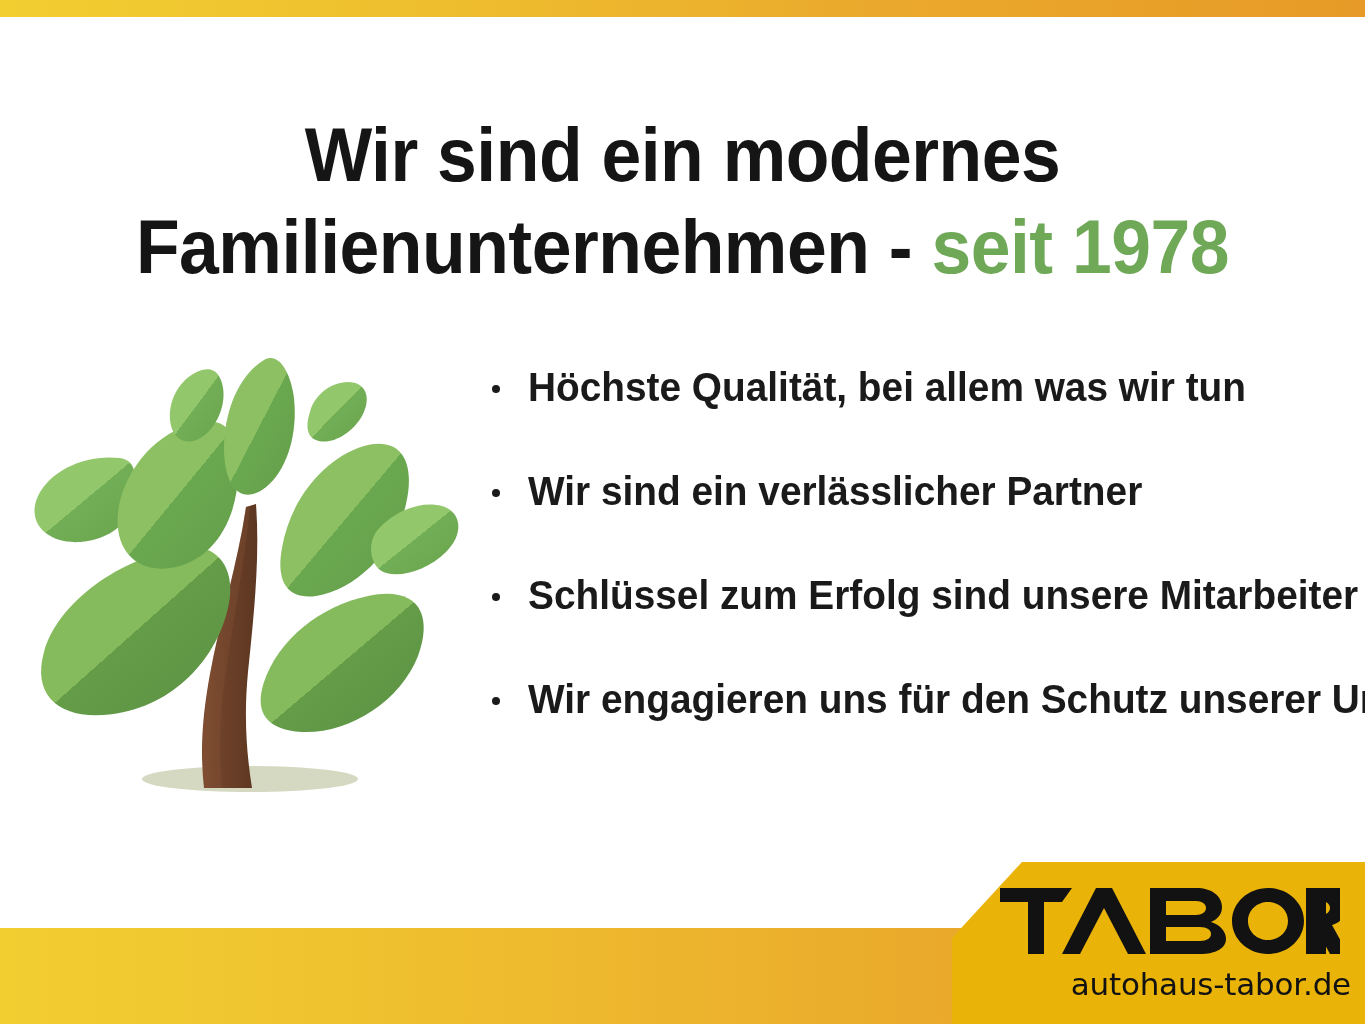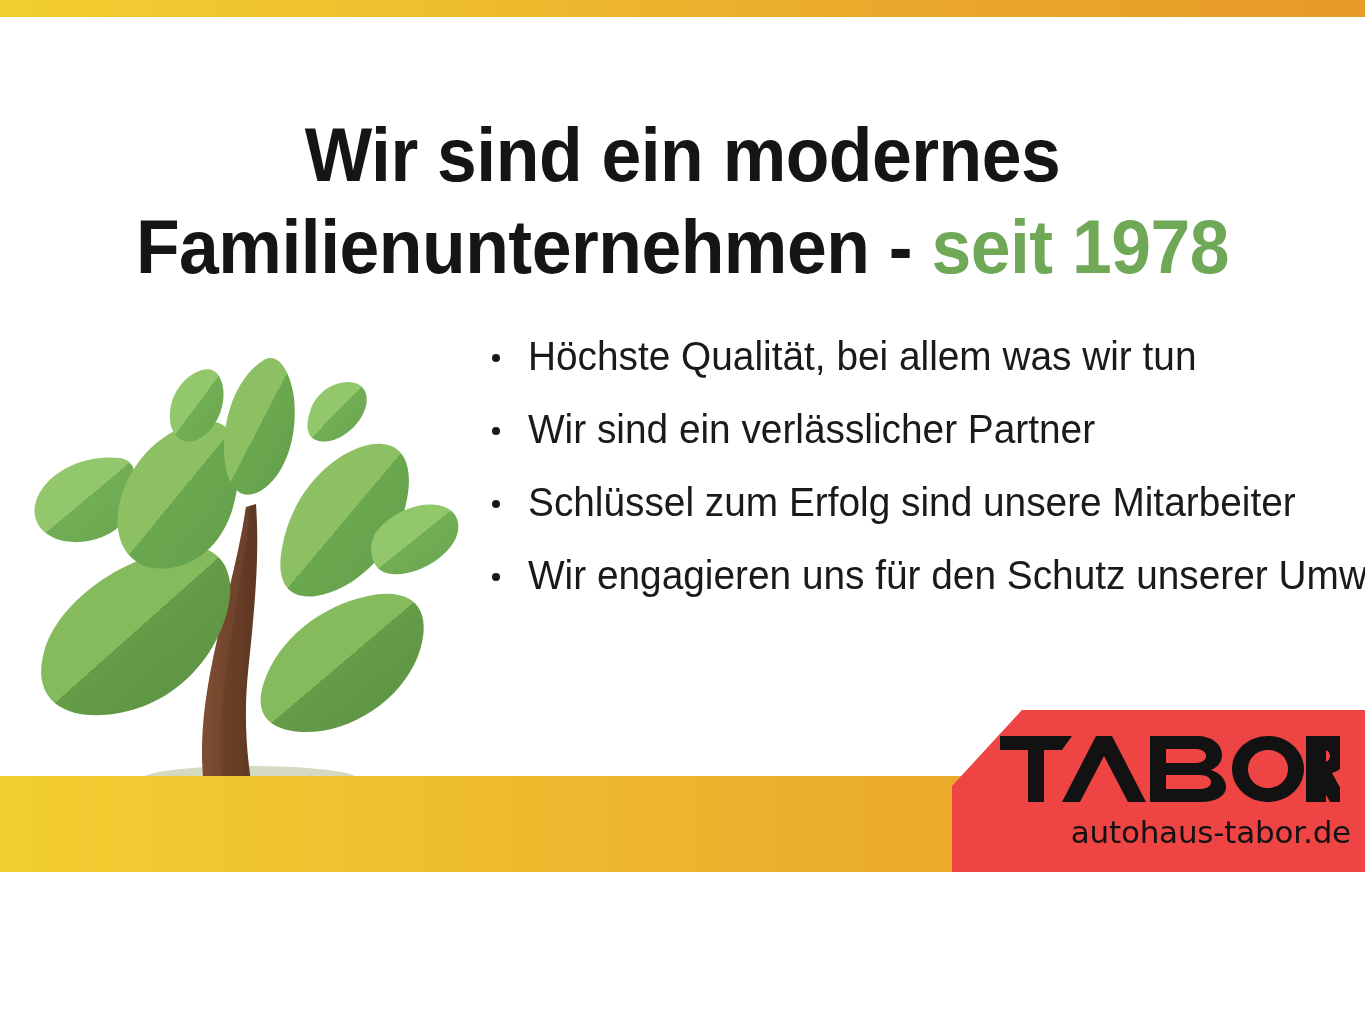--- a/index.html
+++ b/index.html
@@ -8,21 +8,21 @@
     padding: 0;
     background: #ffffff;
   }
   body {
     font-family: "Liberation Sans", "DejaVu Sans", sans-serif;
   }
 
   .slide {
     position: relative;
     width: 1365px;
-    height: 872px;
+    height: 1024px;
     background: #ffffff;
     overflow: hidden;
   }
 
   
   .topbar {
     position: absolute;
     left: 0;
     top: 0;
     width: 1365px;
@@ -81,24 +81,25 @@
     margin: 0;
     padding: 0;
     list-style: none;
   }
   .bullets li {
     position: relative;
     padding-left: 40px;
     height: 73px;
     line-height: 52px;
     font-family: "Liberation Sans Narrow", "Liberation Sans", "DejaVu Sans Condensed", sans-serif;
-    font-weight: 400;
+    font-weight: 700;
     font-size: 40px;
     color: #1a1a1a;
     white-space: nowrap;
+    margin-top: 31px;
   }
   .bullets li .dot {
     position: absolute;
     left: 4px;
     top: 24px;
     width: 8px;
     height: 8px;
     border-radius: 50%;
     background: #1a1a1a;
   }
@@ -118,21 +119,21 @@
     background: linear-gradient(90deg, #f2ce31 0%, #efc22f 25%, #ecb12d 55%, #e9a42a 80%, #e79a27 100%);
   }
 
   
   .logo-block {
     position: absolute;
     right: 0;
     bottom: 0;
     width: 413px;
     height: 162px;
-    background: #ef4444;
+    background: #eab308;
     clip-path: polygon(70px 0, 413px 0, 413px 162px, 0 162px, 0 76px);
   }
   .logo-inner {
     position: absolute;
     left: 0;
     top: 0;
     width: 413px;
     height: 162px;
   }
   .logo-mark {

